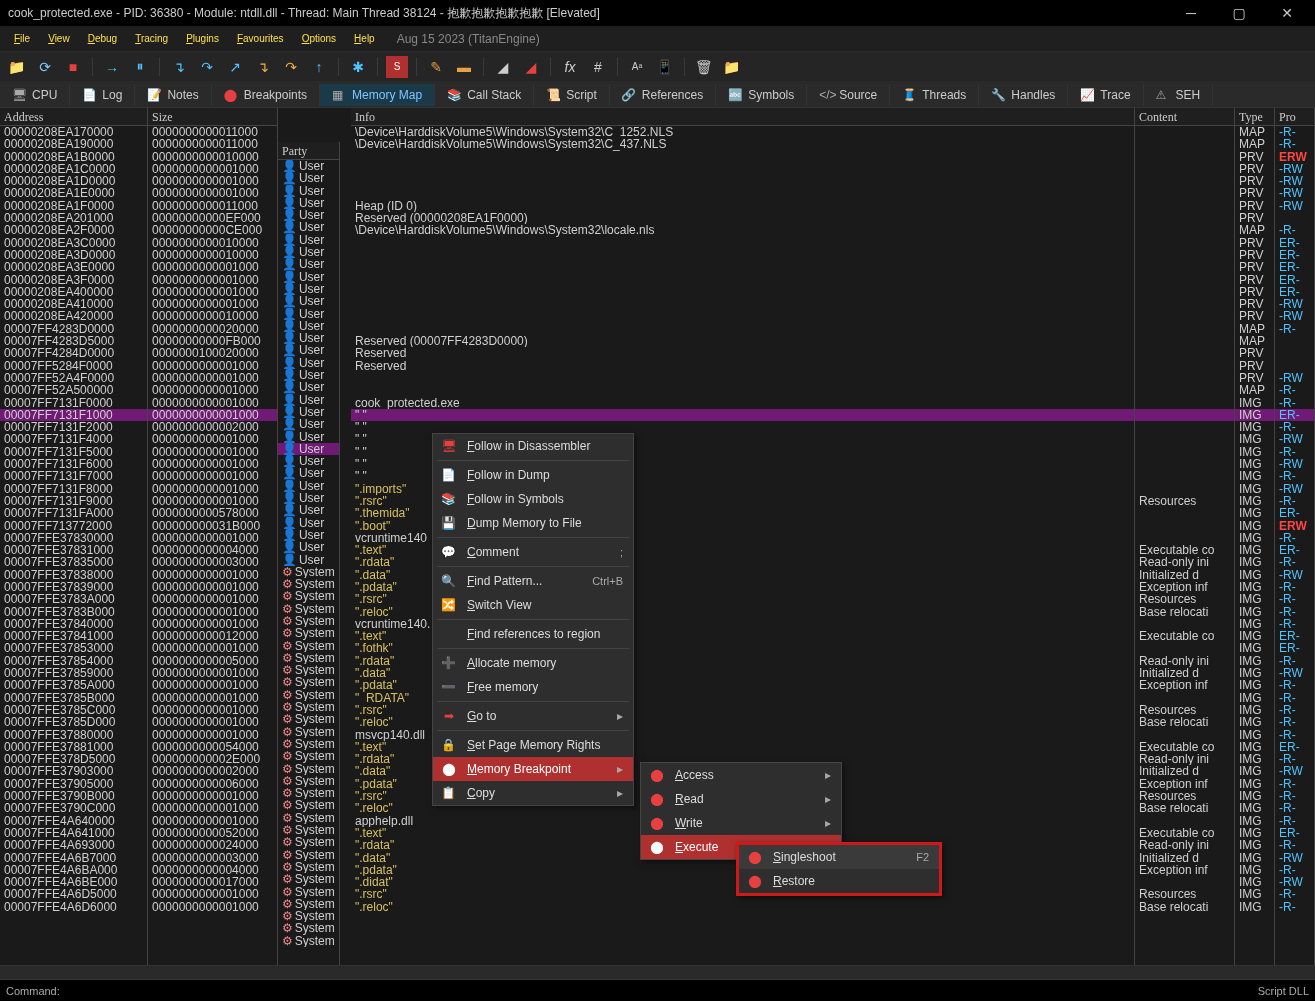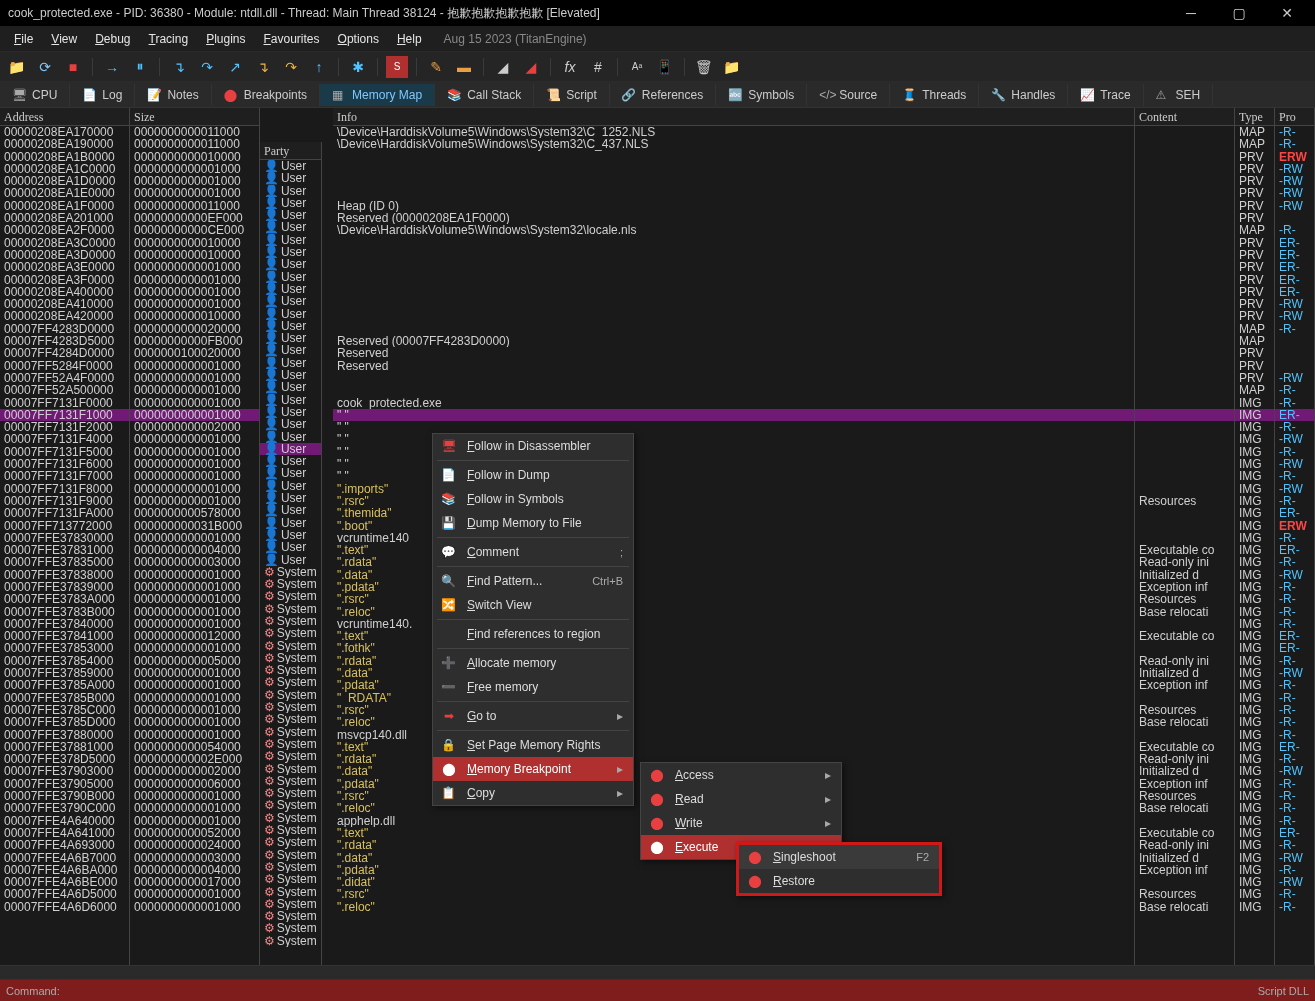--- a/index.html
+++ b/index.html
@@ -2,33 +2,33 @@
 <html><head>
 <meta charset="utf-8">
 <style>
 * { margin:0; padding:0; box-sizing:border-box; font-family:"Segoe UI",Tahoma,sans-serif; }
 body { background:#1a1a1a; color:#d4d4d4; font-size:12px; width:1315px; height:1001px; overflow:hidden; display:flex; flex-direction:column; }
 .titlebar { background:#000; height:26px; display:flex; align-items:center; padding:0 8px; color:#ccc; }
 .titlebar-title { flex:1; font-size:12px; }
 .winbtns { display:flex; gap:8px; align-items:center; }
 .winbtn { width:40px; height:26px; display:flex; align-items:center; justify-content:center; color:#ccc; font-size:14px; }
 .menubar { background:#1f1f1f; height:26px; display:flex; align-items:center; padding:0 6px; gap:2px; border-bottom:1px solid #2a2a2a; }
-.menuitem { padding:2px 8px; color:#e5e5e5; font-size:12px; }
+.menuitem { padding:2px 8px; color:#fde047; font-size:10px; }
 .menuitem u { text-decoration:underline; }
 .menudate { color:#888; margin-left:12px; }
 .toolbar { background:#252525; height:30px; display:flex; align-items:center; padding:0 6px; gap:6px; border-bottom:1px solid #2a2a2a; }
 .tbtn { width:22px; height:22px; display:flex; align-items:center; justify-content:center; font-size:14px; }
 .tsep { width:1px; height:18px; background:#3a3a3a; margin:0 2px; }
 .tabbar { background:#2a2a2a; height:26px; display:flex; align-items:center; border-bottom:1px solid #333; }
 .tab { padding:4px 12px; display:flex; align-items:center; gap:6px; color:#ccc; font-size:12px; border-right:1px solid #333; }
 .tab.active { background:#1a3a4a; color:#7ec8ff; }
 .tabicon { width:14px; height:14px; display:inline-block; }
 .memgrid { flex:1; display:flex; font-family:Consolas,monospace; font-size:12px; overflow:hidden; background:#1a1a1a; }
 .col { display:flex; flex-direction:column; border-right:1px solid #444; }
-.col-addr { width:130px; }
+.col-addr { width:148px; }
 .col-size { width:130px; }
 .col-party { width:62px;margin-top:34px; }
 .col-info { flex:1;margin-left:11px; }
 .col-content { width:100px; }
 .col-type { width:40px; }
 .col-protect { width:40px; }
 .colhead { background:#1f1f1f; color:#ccc; padding:2px 4px; font-family:"Segoe UI"; font-size:12px; border-bottom:1px solid #444; height:18px; }
 .colbody { flex:1; overflow:hidden; }
 .cell { height:12.3px; line-height:12.3px; padding:0 4px; white-space:nowrap; overflow:hidden; color:#d0d0d0; }
 .cell.sel { background:#701a75; }
@@ -41,21 +41,21 @@
 .ctxmenu { position:absolute; background:#2e2e2e; border:1px solid #444; box-shadow:2px 2px 6px rgba(0,0,0,.5); font-size:12px; z-index:100; }
 .ctxitem { display:flex; align-items:center; padding:4px 10px 4px 8px; gap:10px; color:#ddd; min-width:200px; }
 .ctxitem:hover, .ctxitem.hl { background:#3a3a3a; }
 .ctxitem.active { background:#b03030; color:#fff; }
 .ctxsep { height:1px; background:#444; margin:2px 4px; }
 .ctxicon { width:16px; height:16px; display:flex; align-items:center; justify-content:center; font-size:12px; }
 .ctxlabel { flex:1; }
 .ctxkey { color:#aaa; font-size:11px; margin-left:20px; }
 .ctxarrow { color:#aaa; }
 .highlight { border:3px solid #d01818; }
-.statusbar { background:#7f1d1d; height:22px; display:flex; align-items:center; padding:0 6px; font-size:11px; color:#aaa; border-top:1px solid #333; }
+.statusbar { background:#000000; height:22px; display:flex; align-items:center; padding:0 6px; font-size:11px; color:#aaa; border-top:1px solid #333; }
 .statusbar .spacer { flex:1; }
 .scrollbar-h { height:14px; background:#2a2a2a; border-top:1px solid #333; }
 </style>
 </head>
 <body>
 
 <div class="titlebar">
   <span class="titlebar-title">cook_protected.exe - PID: 36380 - Module: ntdll.dll - Thread: Main Thread 38124 - 抱歉抱歉抱歉抱歉 [Elevated]</span>
   <div class="winbtns">
     <div class="winbtn">─</div>

